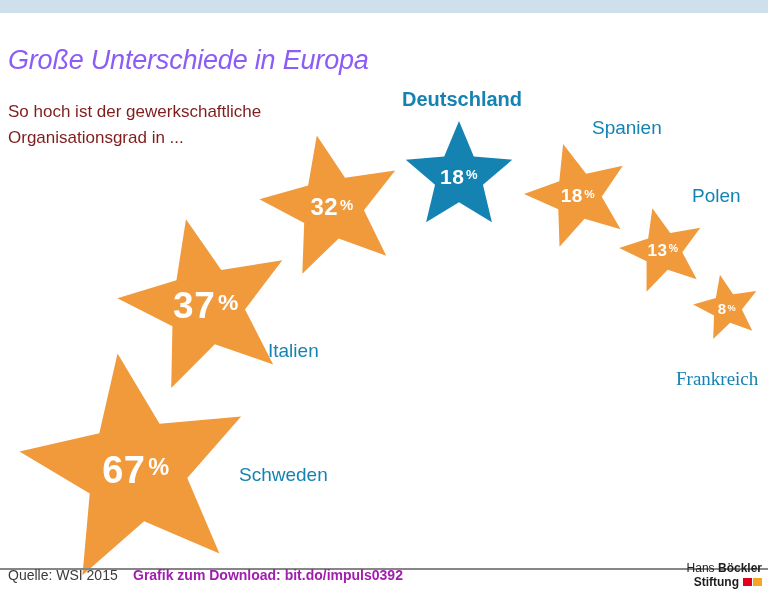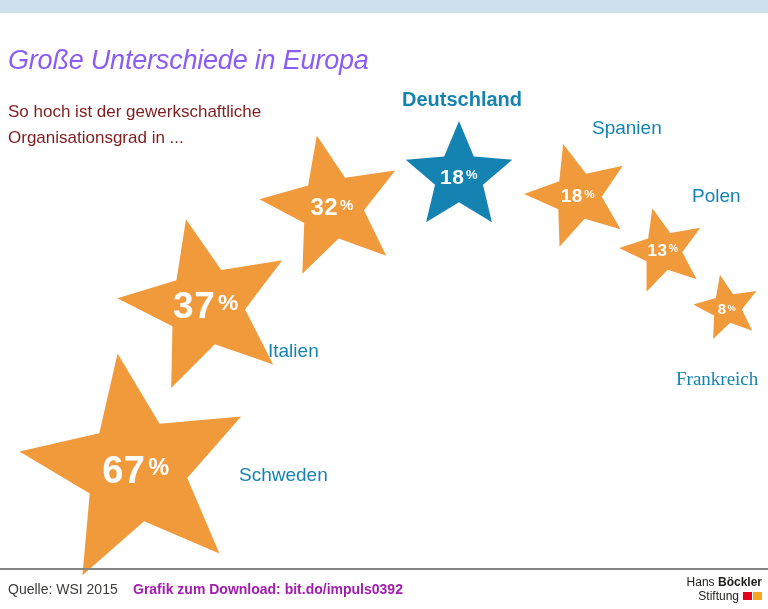--- a/index.html
+++ b/index.html
@@ -101,21 +101,21 @@
     position: absolute;
     left: 0;
     top: 568px;
     width: 768px;
     height: 2px;
     background: #868686;
   }
   .footer {
     position: absolute;
     left: 0;
-    top: 570px;
+    top: 556px;
     width: 768px;
     height: 39px;
   }
   .source {
     position: absolute;
     left: 8px;
     top: 11px;
     font-size: 14px;
     color: #3c3c3b;
     white-space: nowrap;
@@ -139,21 +139,21 @@
     line-height: 14px;
   }
   .logo-line1 {
     font-size: 12px;
     color: #1d1d1b;
     white-space: nowrap;
   }
   .logo-line1 .bold { font-weight: 700; }
   .logo-line2 {
     font-size: 12px;
-    font-weight: 400;
+    font-weight: 700;
     color: #1d1d1b;
     white-space: nowrap;
     display: flex;
     align-items: center;
     justify-content: flex-end;
     gap: 4px;
   }
   .logo-bars {
     display: inline-flex;
     gap: 1px;

